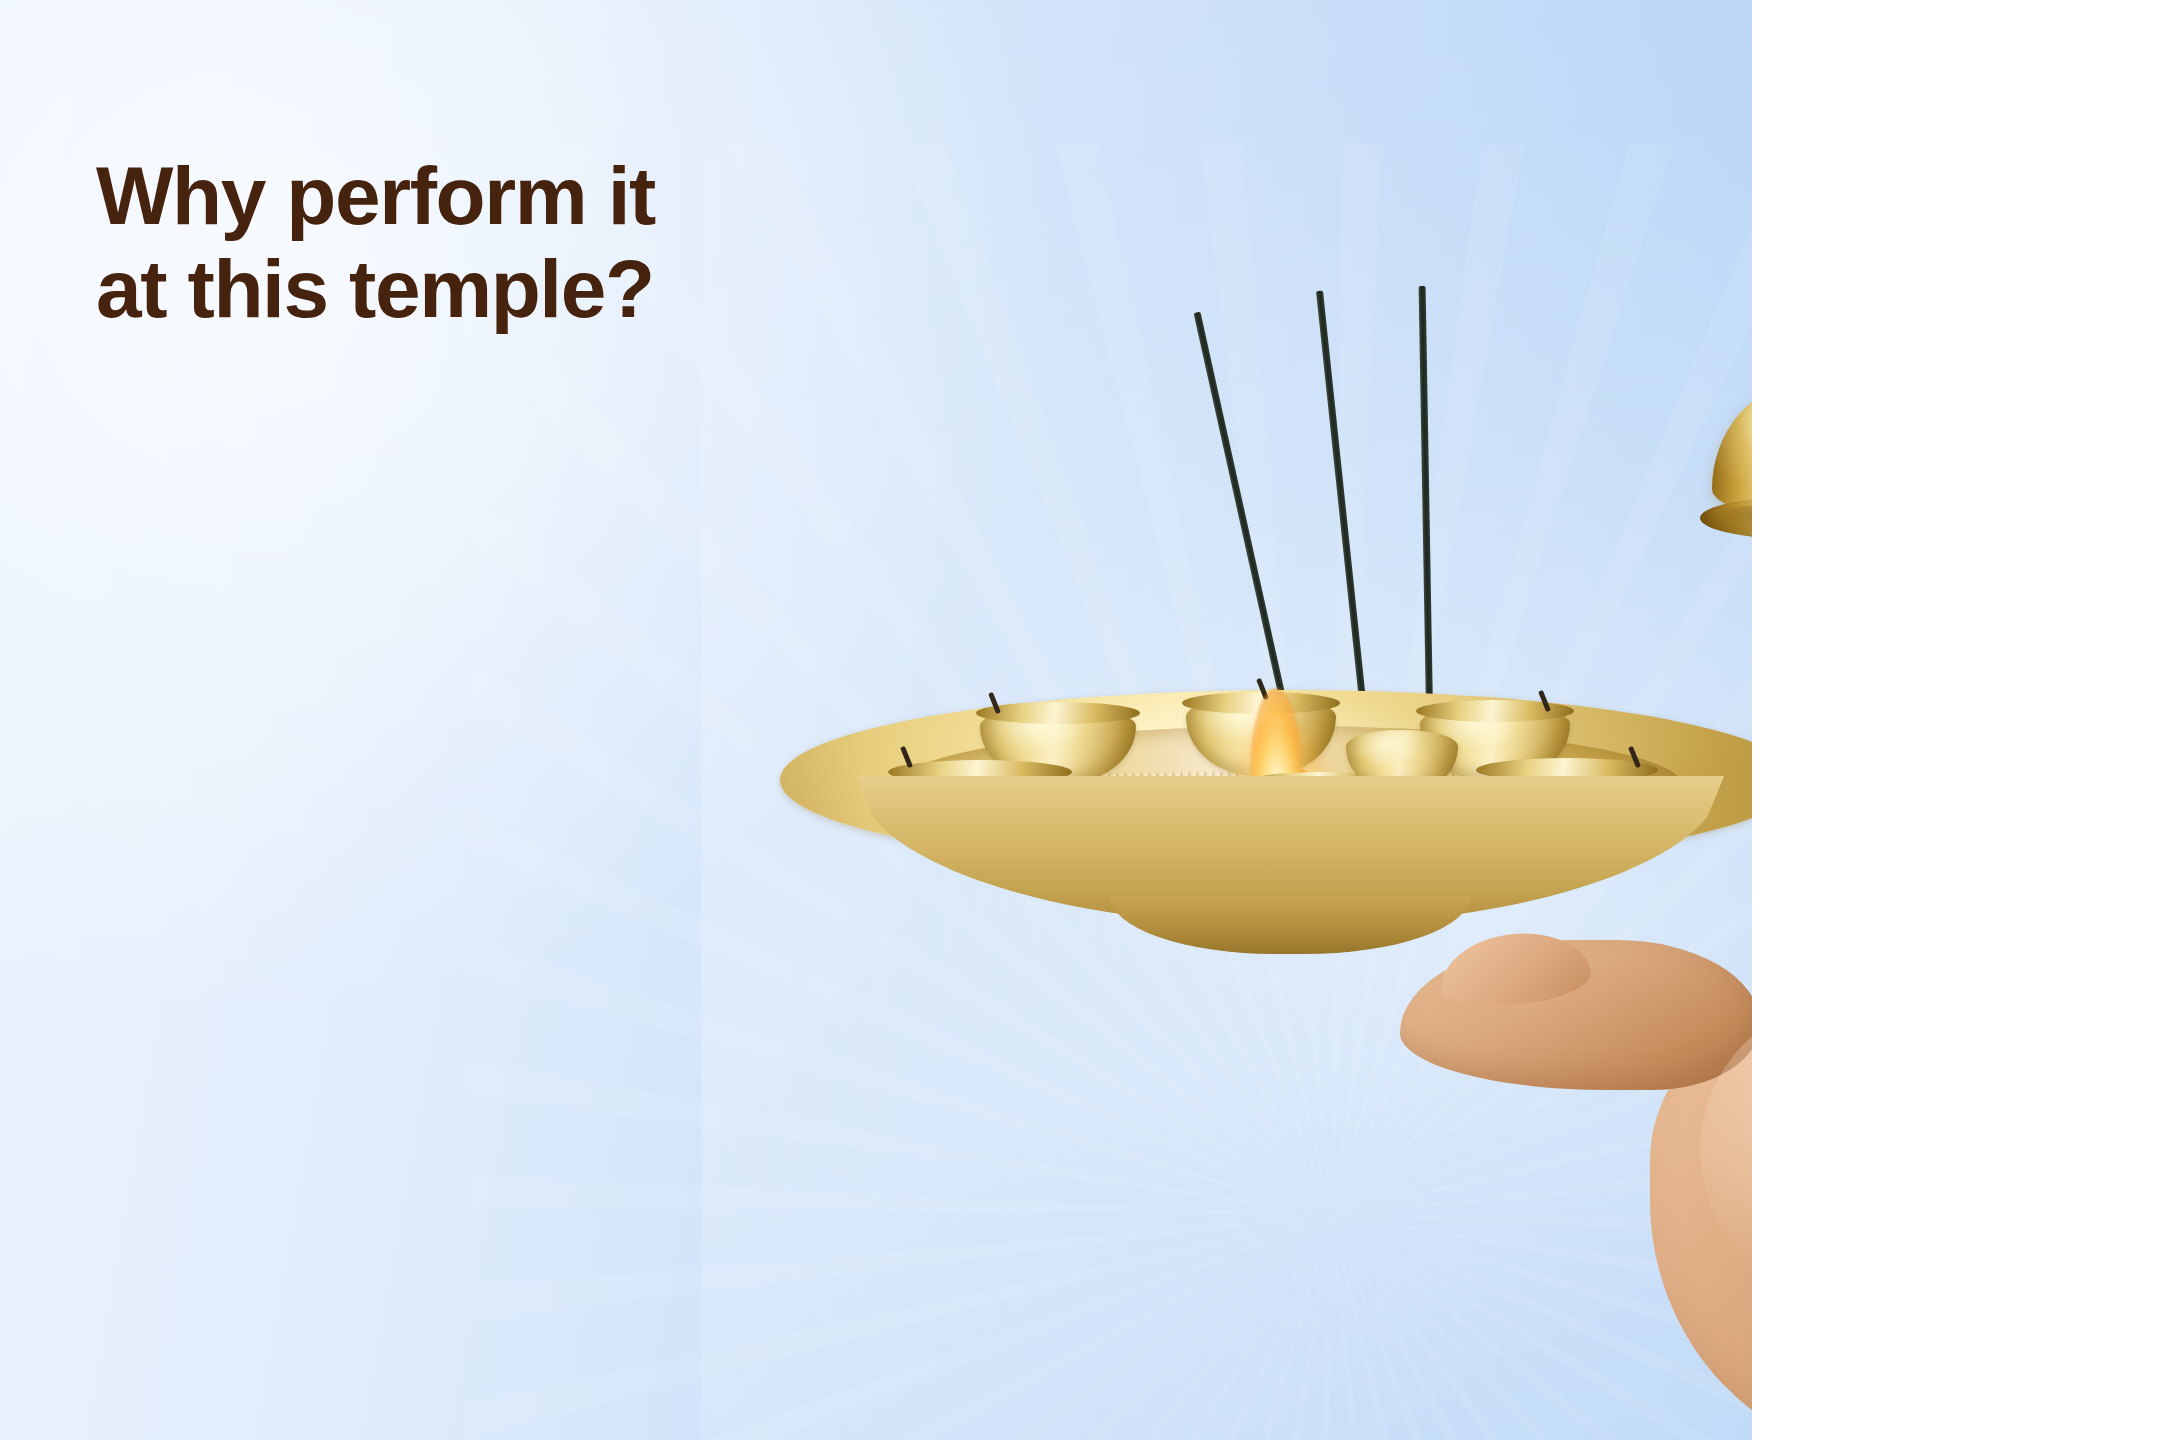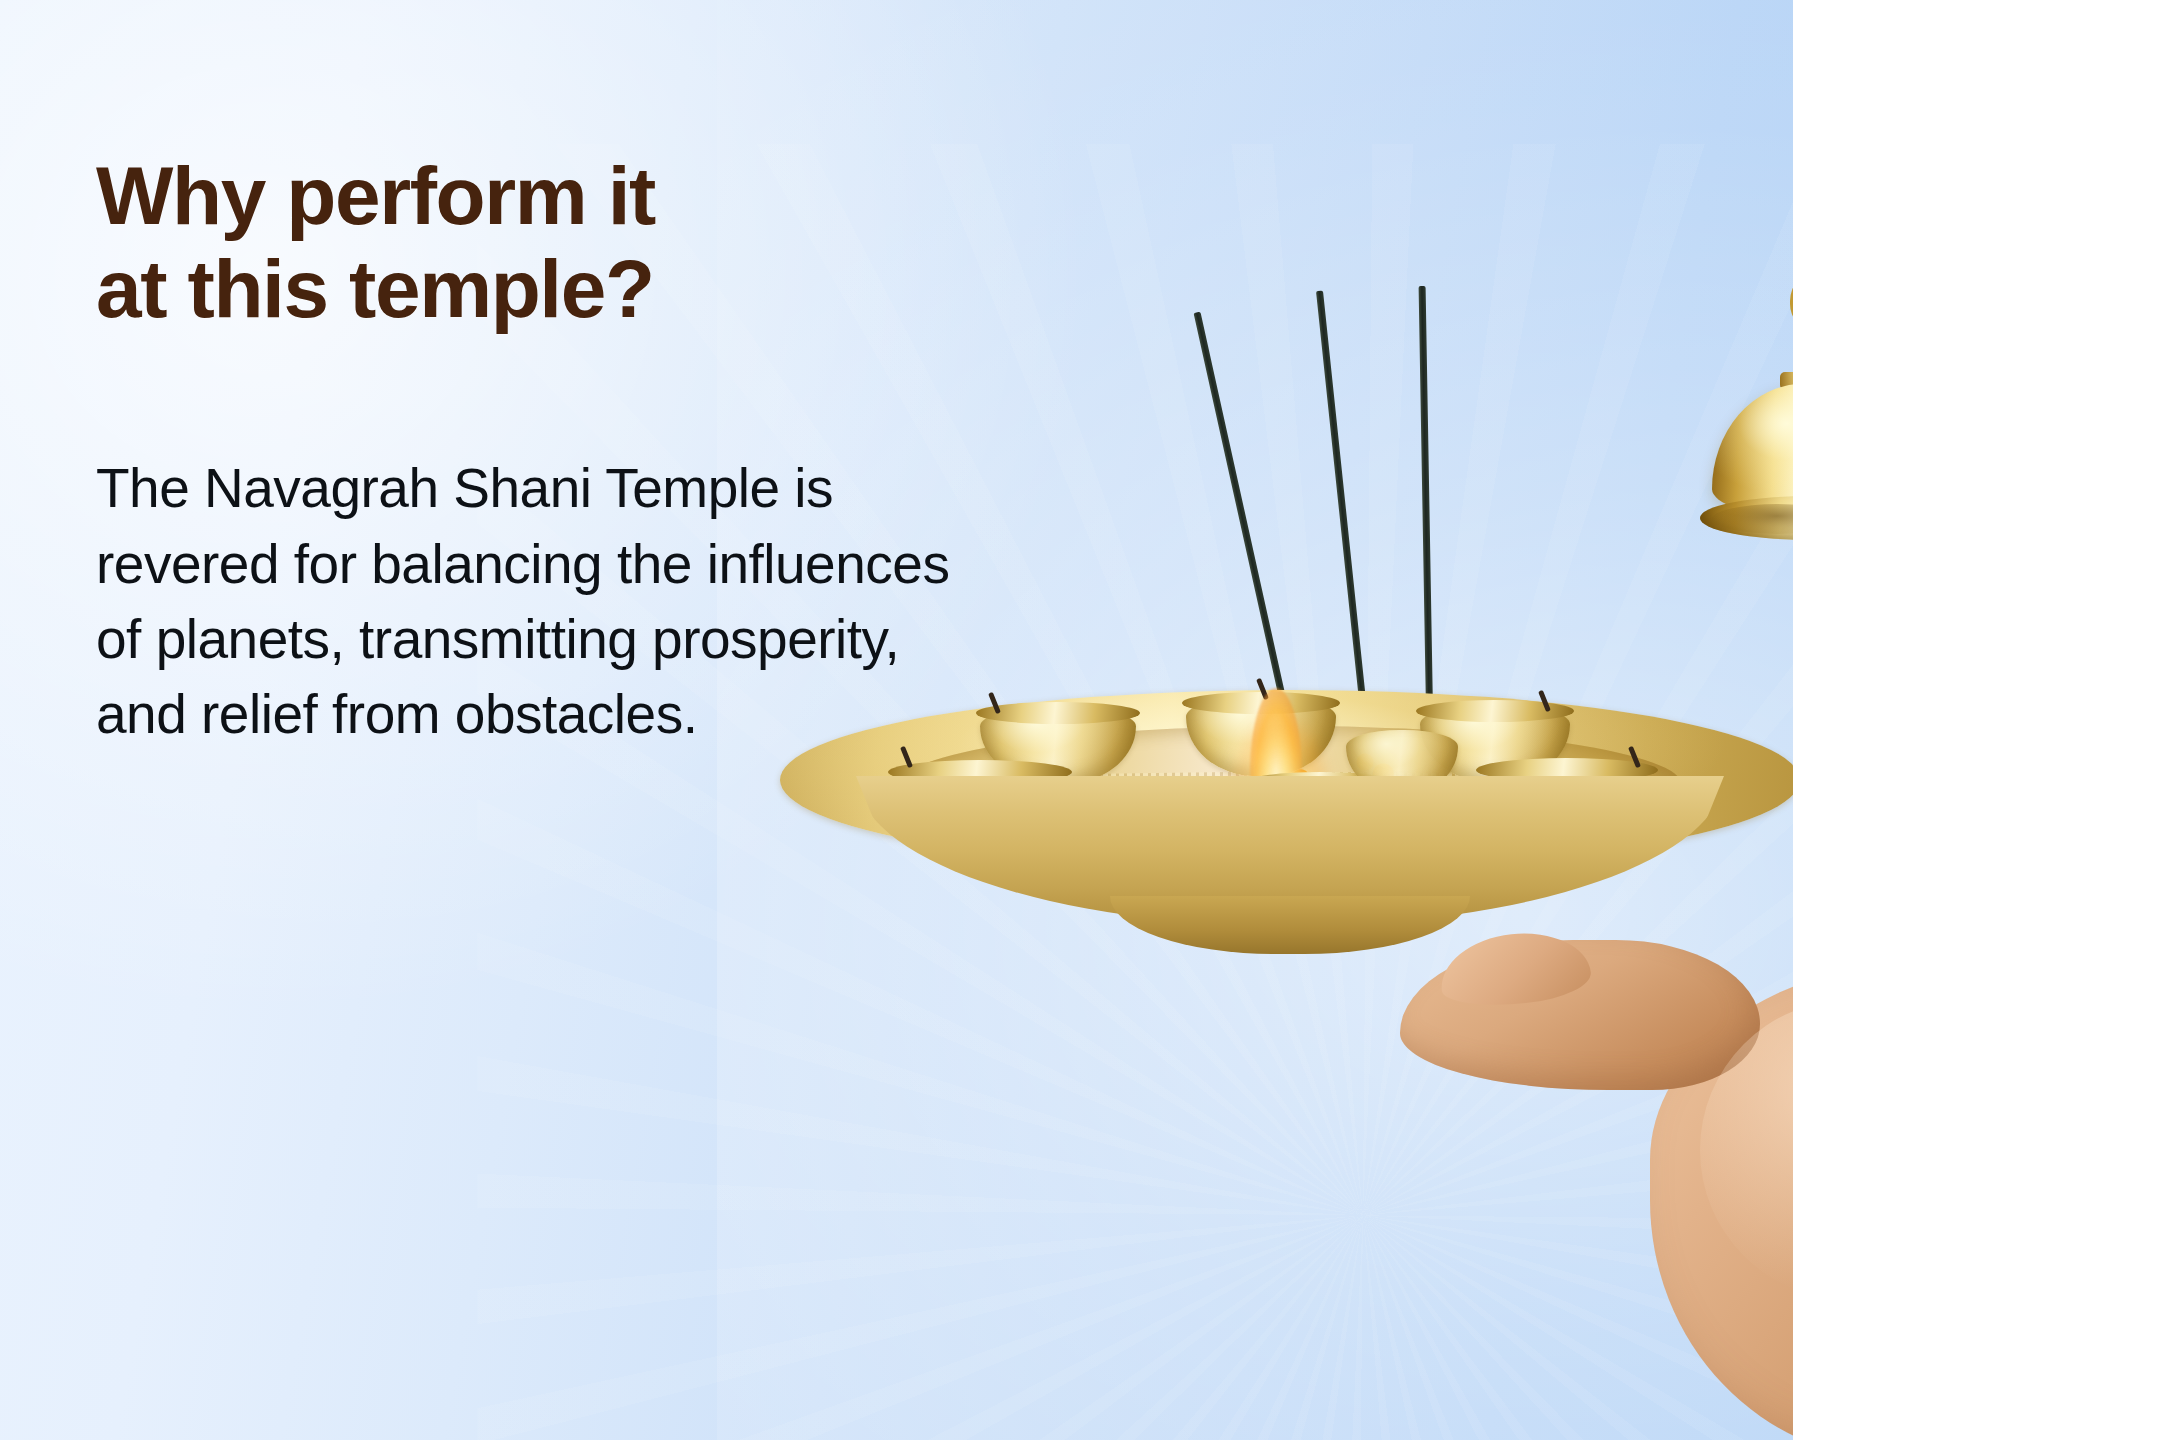--- a/index.html
+++ b/index.html
@@ -7,21 +7,20 @@
     padding: 0;
     background: #ffffff;
   }
   #stage {
     position: relative;
     width: 1752px;
     height: 1440px;
     overflow: hidden;
     font-family: "Liberation Sans", sans-serif;
     background: #dceafb;
-    padding-left: 41px;
   }
 
   
   .bg-base {
     position: absolute;
     inset: 0;
     background: linear-gradient(100deg,
         #eaf3fe 0%,
         #e6f0fd 18%,
         #dceafb 34%,
@@ -349,21 +348,20 @@
 <div id="stage">
 
   <div class="bg-base"></div>
   <div class="bg-sunburst"></div>
   <div class="bg-rays"></div>
   <div class="bg-glow-left"></div>
 
   <div class="text-col">
     <h1 class="headline">Why perform it
 at this temple?</h1>
-    <p class="body-copy">The Navagrah Shani Temple is revered for balancing the influences of planets, transmitting prosperity, and relief from obstacles.</p>
   </div>
 
   <div class="photo">
 
     <div class="incense inc-a"></div>
     <div class="incense inc-b"></div>
     <div class="incense inc-c"></div>
 
     <div class="bell-group">
       <div class="hand-upper">

